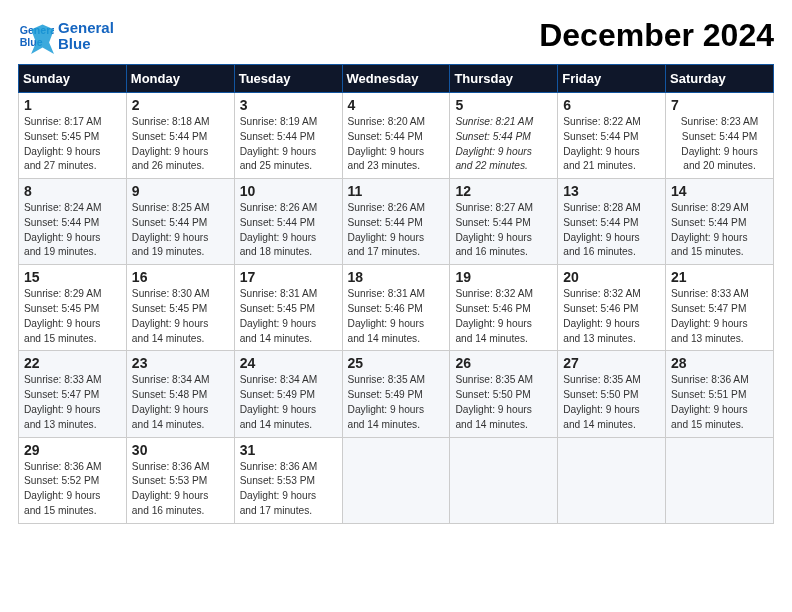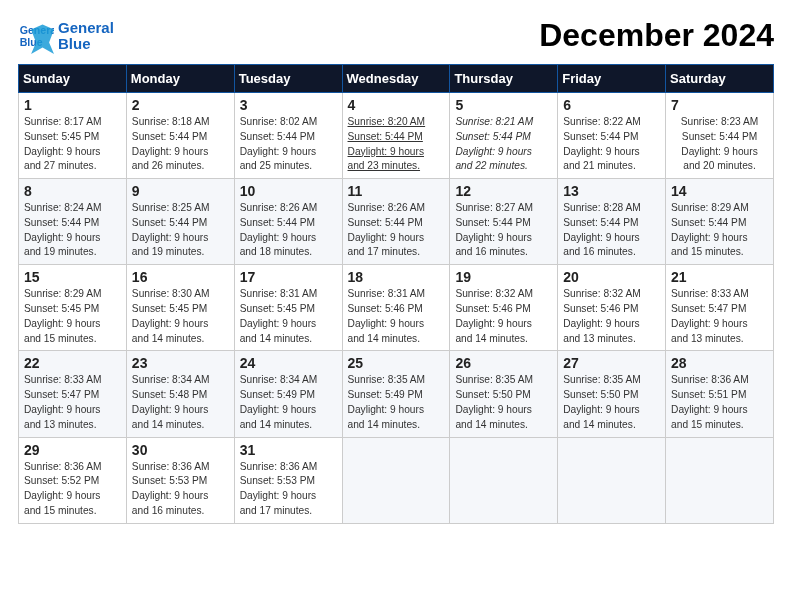--- a/index.html
+++ b/index.html
@@ -129,28 +129,28 @@
           </td>
           <td>
             <span class="day-num">2</span>
             <div class="day-info" style="white-space: pre-line;">Sunrise: 8:18 AM
 Sunset: 5:44 PM
 Daylight: 9 hours
 and 26 minutes.</div>
           </td>
           <td>
             <span class="day-num">3</span>
-            <div class="day-info" style="white-space: pre-line;">Sunrise: 8:02 AM
+            <div class="day-info" style="white-space: pre-line;">Sunrise: 8:19 AM
 Sunset: 5:44 PM
 Daylight: 9 hours
 and 25 minutes.</div>
           </td>
           <td>
             <span class="day-num">4</span>
-            <div class="day-info" style="white-space: pre-line; text-decoration: underline;">Sunrise: 8:20 AM
+            <div class="day-info" style="white-space: pre-line;">Sunrise: 8:20 AM
 Sunset: 5:44 PM
 Daylight: 9 hours
 and 23 minutes.</div>
           </td>
           <td>
             <span class="day-num">5</span>
             <div class="day-info" style="white-space: pre-line; font-style: italic;">Sunrise: 8:21 AM
 Sunset: 5:44 PM
 Daylight: 9 hours
 and 22 minutes.</div>

